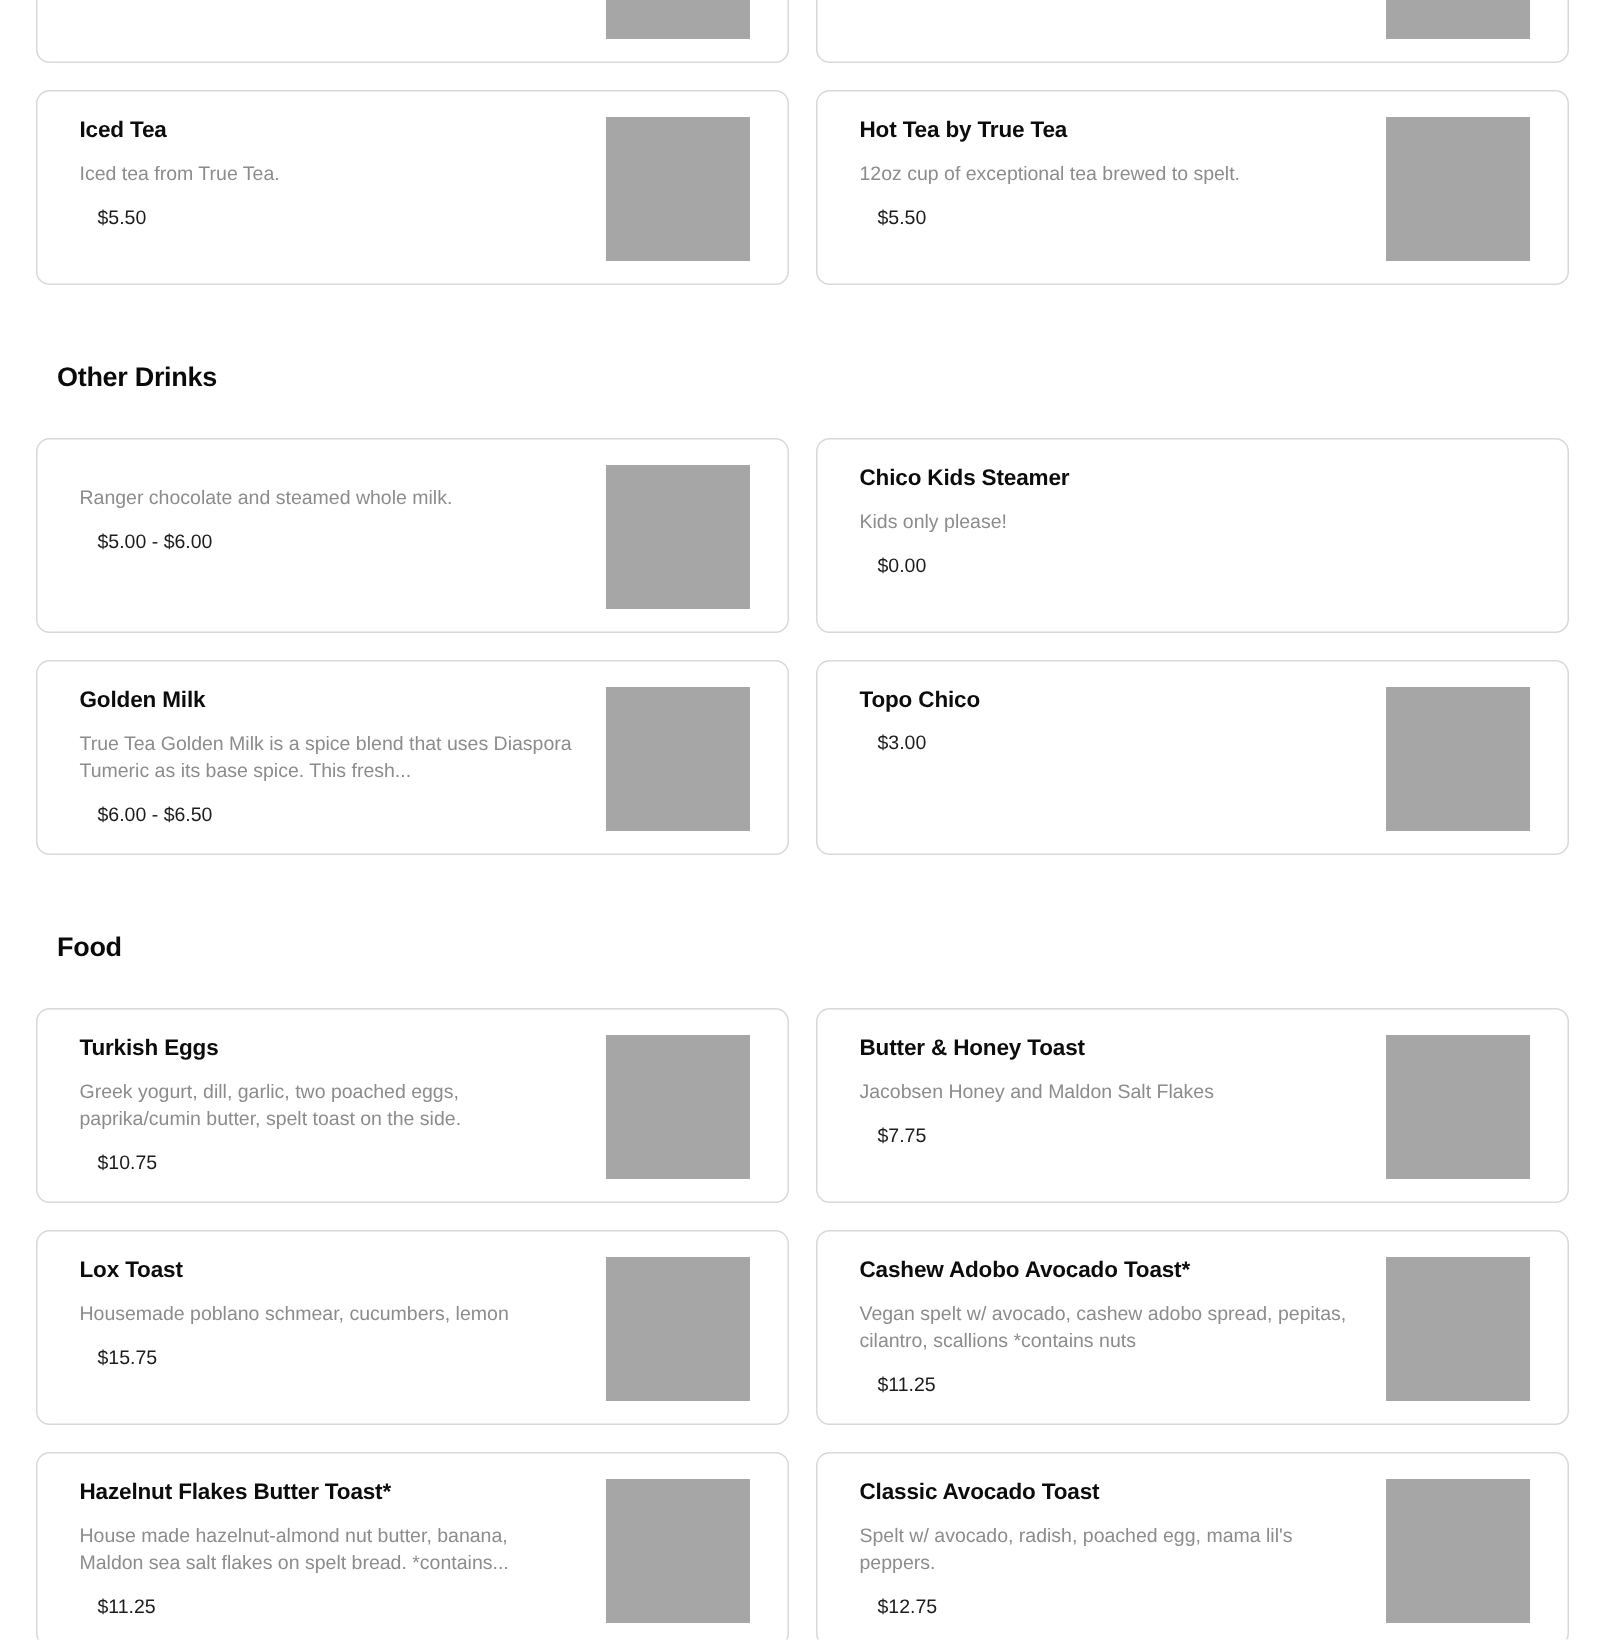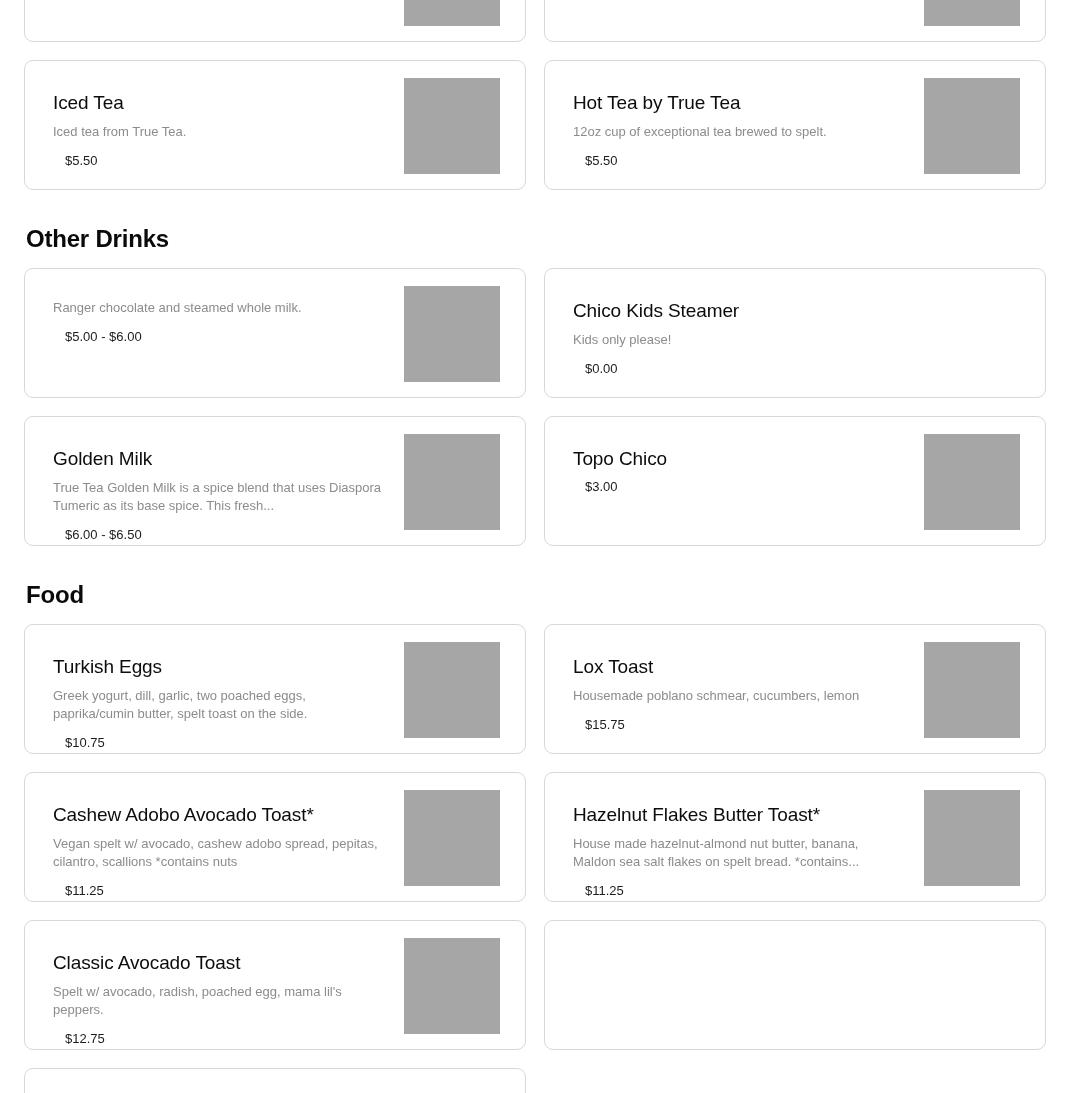--- a/index.html
+++ b/index.html
@@ -27,25 +27,25 @@
   .scroll-canvas {
     position: absolute;
     left: 0;
     top: -88px;
     width: 1070px;
   }
   .section {
     padding: 0 24px;
   }
   .section-heading {
-    font-size: 24px;
+    font-size: 18px;
     font-weight: bold;
     letter-spacing: -0.2px;
     color: #0a0a0a;
-    margin: 0;
+    margin: 12px;
     padding: 38px 0 18px 2px;
     line-height: 22px;
   }
   .card-grid {
     display: grid;
     grid-template-columns: repeat(2, 1fr);
     column-gap: 18px;
     row-gap: 18px;
   }
   .menu-card {
@@ -56,26 +56,26 @@
     border-radius: 9px;
     padding: 18px 20px 14px 28px;
     display: flex;
     flex-direction: column;
     overflow: hidden;
   }
   .card-text {
     width: 330px;
   }
   .item-name {
-    font-size: 19px;
-    font-weight: normal;
+    font-size: 15px;
+    font-weight: bold;
     color: #0c0c0c;
     line-height: 16px;
     letter-spacing: -0.1px;
-    margin: 16px 0 11px 0;
+    margin: 0 0 11px 0;
   }
   .item-desc {
     font-size: 13px;
     font-weight: normal;
     color: #8c8c8c;
     line-height: 18px;
     margin: 12px 0 10px 0;
   }
   .item-desc:empty { display: none; }
   .item-price {
@@ -166,20 +166,28 @@
             <div class="menu-card">
               <div class="card-text">
                 <div class="item-name">Turkish Eggs</div>
                 <div class="item-desc">Greek yogurt, dill, garlic, two poached eggs, paprika/cumin butter, spelt toast on the side.</div>
                 <div class="item-price">$10.75</div>
               </div>
               <div class="item-thumb"></div>
             </div>
             <div class="menu-card">
               <div class="card-text">
+                <div class="item-name">Butter &amp; Honey Toast</div>
+                <div class="item-desc">Jacobsen Honey and Maldon Salt Flakes</div>
+                <div class="item-price">$7.75</div>
+              </div>
+              <div class="item-thumb"></div>
+            </div>
+            <div class="menu-card">
+              <div class="card-text">
                 <div class="item-name">Lox Toast</div>
                 <div class="item-desc">Housemade poblano schmear, cucumbers, lemon</div>
                 <div class="item-price">$15.75</div>
               </div>
               <div class="item-thumb"></div>
             </div>
             <div class="menu-card">
               <div class="card-text">
                 <div class="item-name">Cashew Adobo Avocado Toast*</div>
                 <div class="item-desc">Vegan spelt w/ avocado, cashew adobo spread, pepitas, cilantro, scallions *contains nuts</div>

